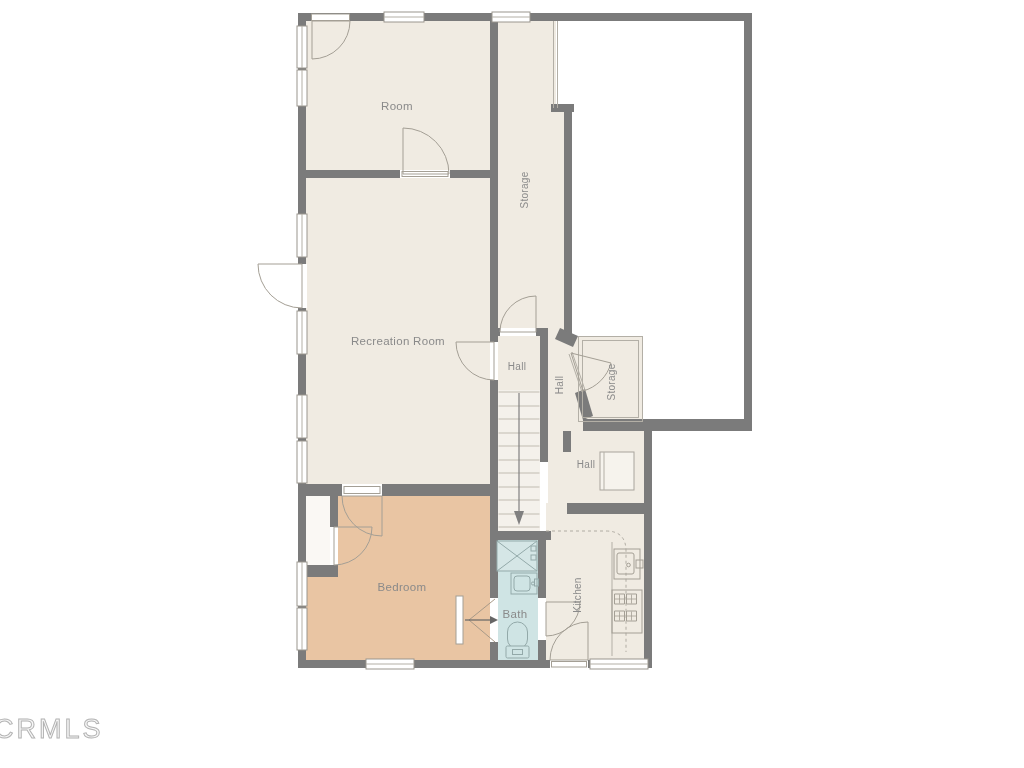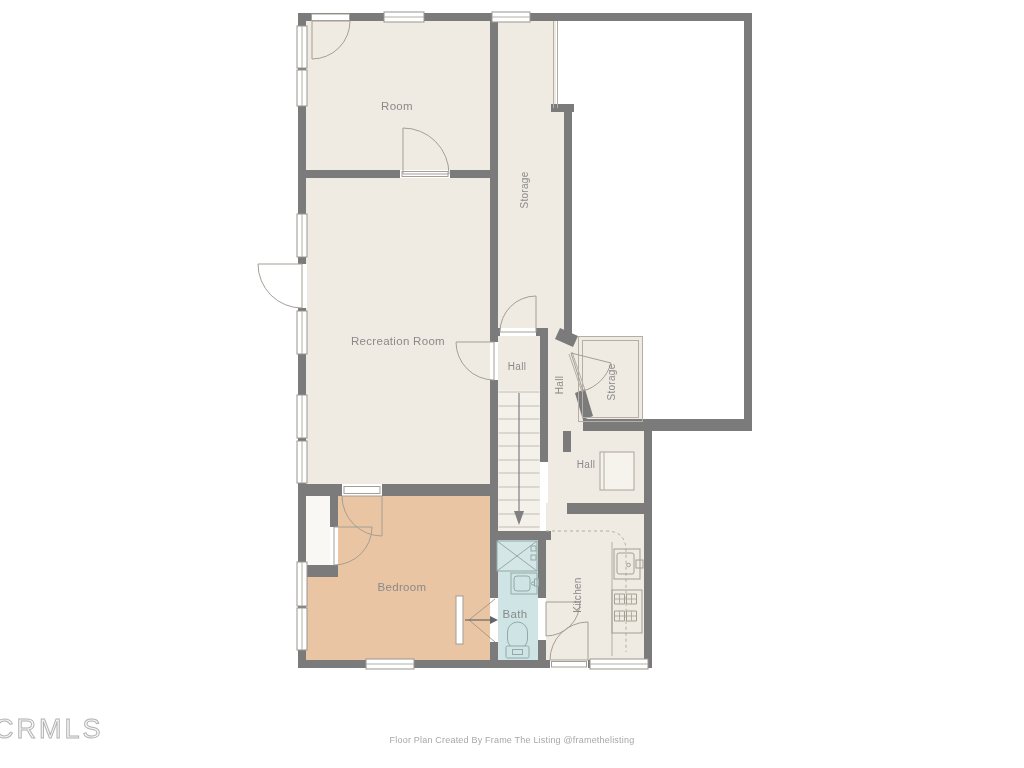--- a/index.html
+++ b/index.html
@@ -191,14 +191,13 @@
     <text class="lbl-sm" transform="translate(559 385) rotate(-90)" x="0" y="4">Hall</text>
     <text class="lbl-sm" transform="translate(611 382) rotate(-90)" x="0" y="4">Storage</text>
     <text class="lbl-sm" x="586" y="468">Hall</text>
     <text class="lbl" x="402" y="591">Bedroom</text>
     <text class="lbl" x="515" y="618">Bath</text>
     <text class="lbl-sm" transform="translate(577 595) rotate(-90)" x="0" y="4">Kitchen</text>
   </g>
 </svg>
 
 <div id="watermark">CRMLS</div>
-<div id="footer-credit">Floor Plan Created By Frame The Listing @framethelisting</div>
 </div>
 
 </body></html>

